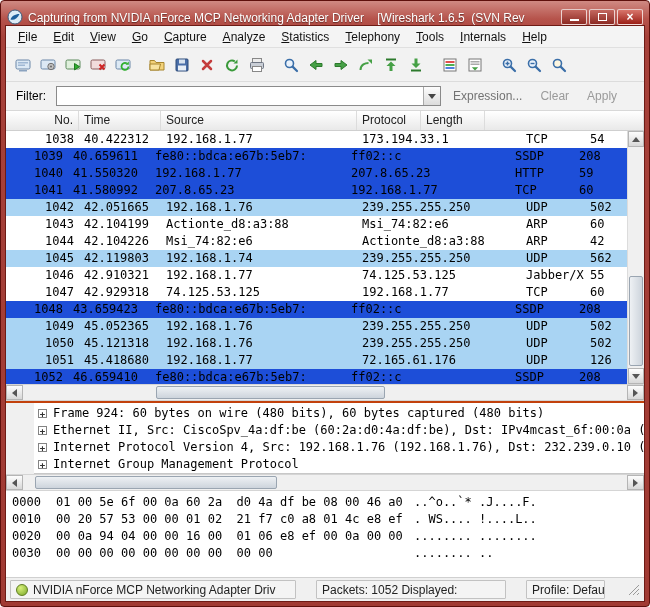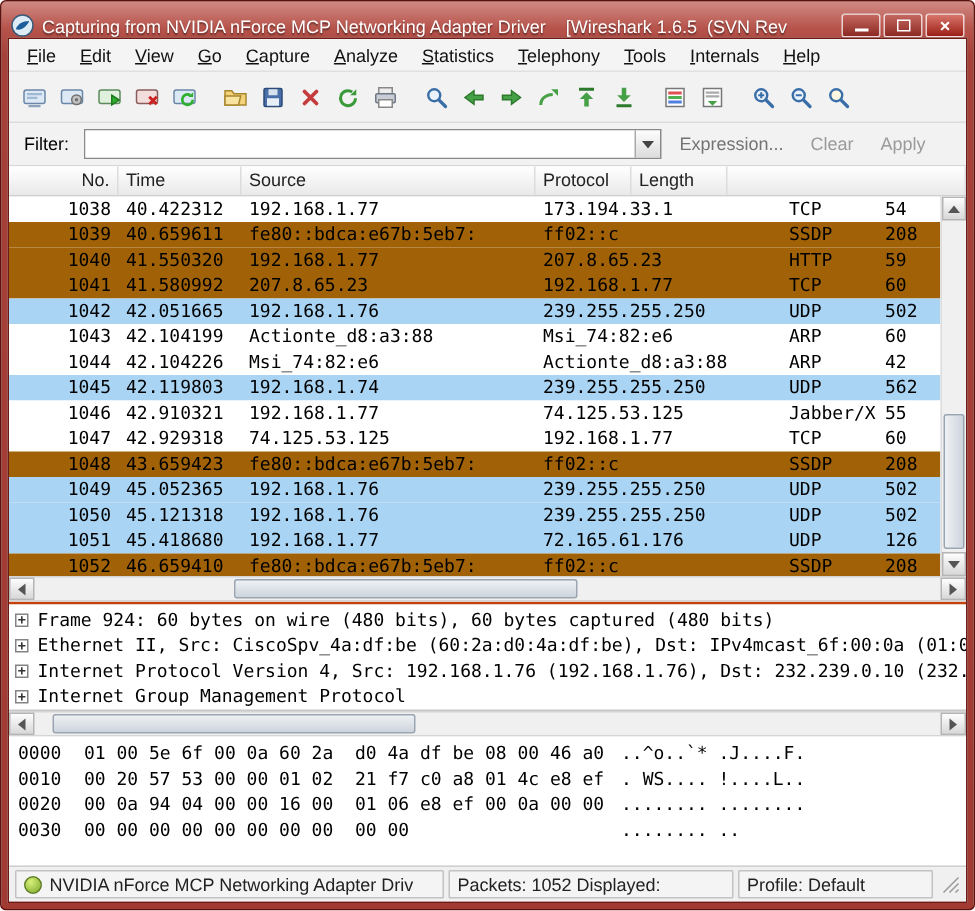--- a/index.html
+++ b/index.html
@@ -41,51 +41,51 @@
   .fbtn { padding:3px 6px; color:#737373; }
   .fbtn.disabled { color:#9a9a9a; }
   
   .packets { height:292px; background:#fff; display:flex; flex-direction:column; border-bottom:2px solid #c2410c; }
   .pktheader { height:20px; display:flex; background:linear-gradient(#ffffff,#e9e9e9); border-bottom:1px solid #cfcfcf; font-size:12px; color:#222; flex:0 0 auto; }
   .hcol { border-right:1px solid #dcdcdc; padding:2px 5px; white-space:nowrap; overflow:hidden; }
   .pktbody { flex:1; display:flex; overflow:hidden; }
   .pktrows { flex:1; overflow:hidden; font-family:"DejaVu Sans Mono",monospace; font-size:12px; }
   .prow { height:17px; line-height:17px; display:flex; white-space:nowrap; }
   .prow[data-color="white"] { background:#ffffff; }
-  .prow[data-color="green"] { background:#a16207; }
+  .prow[data-color="green"] { background:#1d4ed8;justify-content:center; }
   .prow[data-color="blue"]  { background:#a9d4f3; }
   .c { overflow:hidden; padding:0 5px; flex:0 0 auto; }
   .w-no{width:73px; text-align:right;} .w-time{width:82px;} .w-src{width:196px;} .w-dst{width:164px;} .w-proto{width:64px;} .w-len{width:64px;} .w-fill{flex:1 1 auto;}
   
   .vscroll { width:17px; background:#f0f0f0; border-left:1px solid #dcdcdc; display:flex; flex-direction:column; }
   .varrow { height:16px; background:linear-gradient(#fdfdfd,#d8d8d8); border:1px solid #b5b5b5; display:flex; align-items:center; justify-content:center; }
   .vtrack { flex:1; position:relative; }
   .vthumb { position:absolute; left:1px; right:1px; bottom:2px; height:90px; border:1px solid #9aa5b1; border-radius:2px; background:linear-gradient(90deg,#eef1f4,#cdd4dc); }
   .tri-up-s { width:0;height:0;border-left:4px solid transparent;border-right:4px solid transparent;border-bottom:5px solid #555; }
   .tri-dn-s { width:0;height:0;border-left:4px solid transparent;border-right:4px solid transparent;border-top:5px solid #555; }
   .tri-lf-s { width:0;height:0;border-top:4px solid transparent;border-bottom:4px solid transparent;border-right:5px solid #555; }
   .tri-rt-s { width:0;height:0;border-top:4px solid transparent;border-bottom:4px solid transparent;border-left:5px solid #555; }
   .hscroll { height:17px; background:#f0f0f0; border-top:1px solid #d5d5d5; border-bottom:1px solid #d5d5d5; display:flex; flex:0 0 auto; }
   .harrow { width:17px; background:linear-gradient(#fdfdfd,#d8d8d8); border:1px solid #b5b5b5; display:flex; align-items:center; justify-content:center; }
   .htrack { flex:1; position:relative; }
   .hthumb { position:absolute; top:1px; bottom:1px; border:1px solid #9aa5b1; border-radius:2px; background:linear-gradient(#eef1f4,#cdd4dc); }
   .hthumb.t1 { left:22%; width:38%; }
   .hthumb.t2 { left:2%; width:40%; }
   
-  .details { height:71px; background:#fff; border-bottom:1px solid #c8c8c8; font-family:"DejaVu Sans Mono",monospace; font-size:12px; padding-top:2px; overflow:hidden; }
+  .details { height:71px; background:#fff; border-bottom:1px solid #c8c8c8; font-family:"DejaVu Sans Mono",monospace; font-size:12px; padding-top:2px; overflow:hidden;margin-left:28px; }
   .dline { height:17px; line-height:17px; white-space:pre; overflow:hidden; display:flex; align-items:center; padding-left:4px; }
   .expander { flex:0 0 auto; width:9px; height:9px; border:1px solid #848484; background:#fff; margin-right:6px; position:relative; }
   .expander::before { content:"+"; position:absolute; left:0; top:-1px; width:7px; text-align:center; font:bold 9px "DejaVu Sans Mono",monospace; color:#333; }
   .dtext { white-space:pre; overflow:hidden; }
   
   .hexpane { flex:1; background:#fff; font-family:"DejaVu Sans Mono",monospace; font-size:12px; padding:3px 6px; overflow:hidden; }
   .hline { height:17px; line-height:17px; display:flex; white-space:pre; }
   .hoff { width:44px; } .hbytes { width:358px; } .hascii { flex:1; }
   
-  .statusbar { height:24px; background:#f0f0f0; border-top:1px solid #d0d0d0; display:flex; align-items:center; gap:3px; padding:2px 4px; font-size:12px; color:#222; }
+  .statusbar { height:24px; background:#f0f0f0; border-top:1px solid #d0d0d0; display:flex; align-items:center; gap:20px; padding:2px 4px; font-size:12px; color:#222; }
   .seg { height:19px; border:1px solid #c2c2c2; border-radius:1px; background:#f4f4f4; display:flex; align-items:center; padding:0 5px; overflow:hidden; white-space:nowrap; }
   .seg1 { width:286px; gap:5px; } .seg2 { width:190px; } .seg3 { flex:1; }
   .bulb { width:12px; height:12px; border-radius:50%; background:radial-gradient(circle at 35% 30%,#d8f07a,#7aa82a); border:1px solid #5e7e20; flex:0 0 auto; }
   .grip { width:13px; height:13px; margin-left:2px; flex:0 0 auto; }
 </style>
 </head>
 <body>
 
 <div class="window">
 

